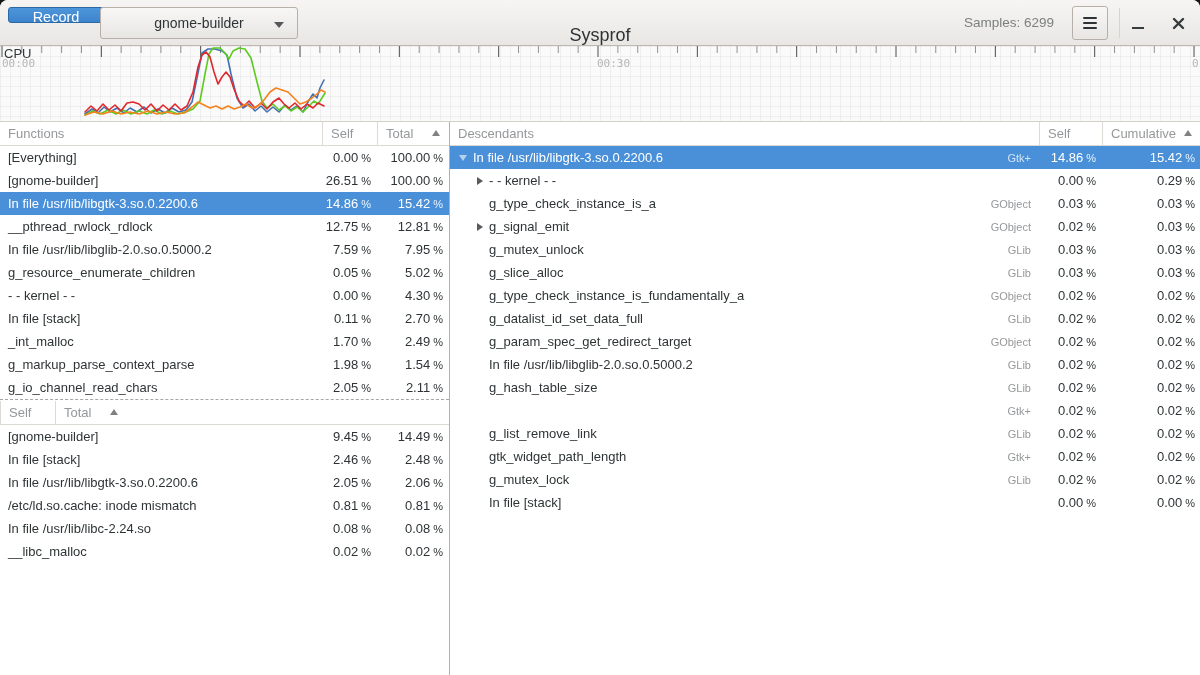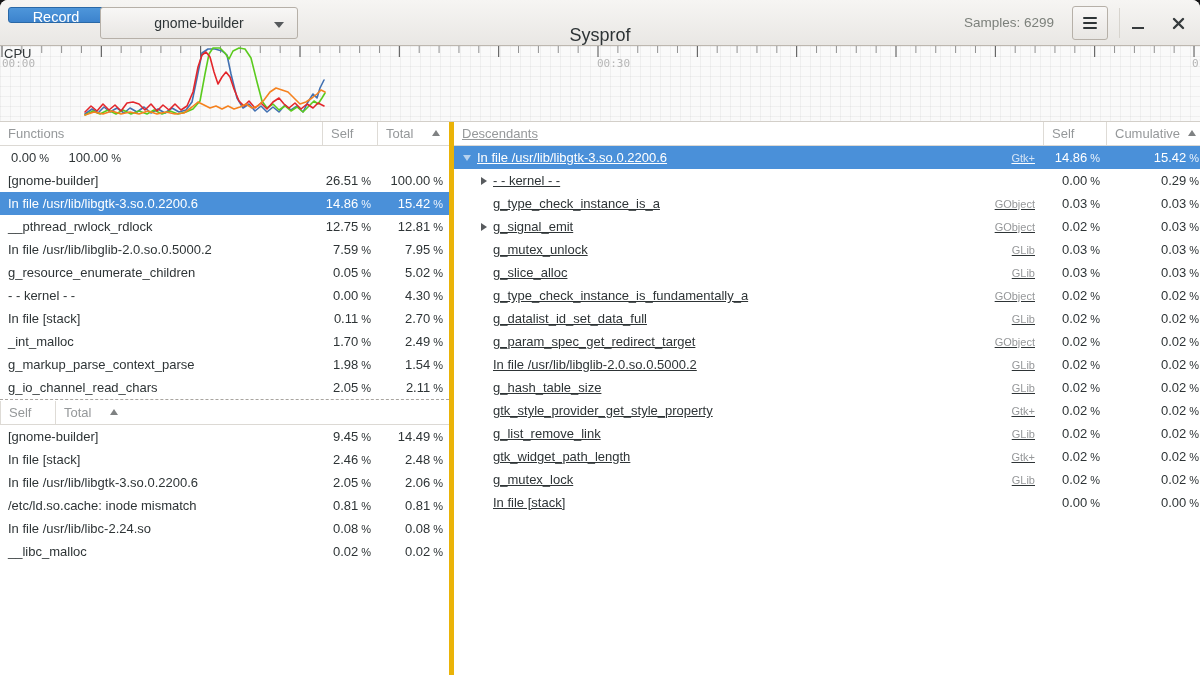--- a/index.html
+++ b/index.html
@@ -30,32 +30,32 @@
     background-size:10px 10px; overflow:hidden; }
   .graph svg { position:absolute; left:0; top:0; }
   .cpu-label { position:absolute; left:4px; top:0px; font-size:13px; color:#33383a; }
   .time { position:absolute; top:11px; font-size:11px; font-family:"DejaVu Sans Mono", monospace; color:#b5b5b5; letter-spacing:0px; }
   .time.t0 { left:2px; }
   .time.t30 { left:597px; }
   .time.t60 { left:1192px; }
 
   
   .main { display:flex; height:553px; background:#ffffff; }
-  .left-panel { width:537px; border-right:5px solid #eab308; }
+  .left-panel { width:537px; border-right:1px solid #eab308; }
   .right-panel { width:751px; }
 
   .tree-header { display:flex; height:24px; background:#ffffff; border-bottom:1px solid #dcd9d4; color:#95989a; font-size:13px; }
   .hcell { display:flex; align-items:center; padding-left:8px; position:relative; }
   .hcell.sep { border-left:1px solid #dedbd6; }
   .sort-arrow { position:absolute; right:9px; top:8px; width:0; height:0; border-left:4.5px solid transparent; border-right:4.5px solid transparent; border-bottom:6px solid #7f8283; }
 
   .fn-name  { width:322px; }
   .fn-self  { width:55px;  }
   .fn-total { width:72px;  }
-  .ds-name  { width:589px;text-decoration:underline; }
+  .ds-name  { width:589px; }
   .ds-self  { width:63px;  }
   .ds-total { width:99px;  }
 
   .row { display:flex; height:23px; align-items:center; font-size:13px; color:#2e3436; background:#ffffff; }
   .row.selected { background:#4a90d9; color:#ffffff; }
   .cell { overflow:hidden; white-space:nowrap; height:100%; display:flex; align-items:center; }
   .cell.name { padding-left:8px; }
   .cell.num { justify-content:flex-end; padding-right:6px; }
   .pct-sign { font-size:11px; margin-left:3px; }
   .row.selected .pct-sign { color:#eaf2fb; }
@@ -191,20 +191,21 @@
         <div class="hcell fn-self sep">
             <span>Self</span>
           </div>
         <div class="hcell fn-total sep">
             <span>Total</span>
             <span class="sort-arrow"></span>
           </div>
       </div>
       <div id="functions-rows">
           <div class="row">
+            <div class="cell name fn-name">[Everything]</div>
             <div class="cell num fn-self">
               <span>0.00</span>
               <span class="pct-sign">%</span>
             </div>
             <div class="cell num fn-total">
               <span>100.00</span>
               <span class="pct-sign">%</span>
             </div>
           </div>
           <div class="row">
@@ -574,21 +575,20 @@
               <span class="pct-sign">%</span>
             </div>
             <div class="cell num ds-total">
               <span>0.02</span>
               <span class="pct-sign">%</span>
             </div>
           </div>
           <div class="row">
             <div class="cell dcell-name ds-name indent1">
               <span class="noexp-pad"></span>
-              <span class="fn">gtk_style_provider_get_style_property</span>
               <span class="libtag">Gtk+</span>
             </div>
             <div class="cell num ds-self">
               <span>0.02</span>
               <span class="pct-sign">%</span>
             </div>
             <div class="cell num ds-total">
               <span>0.02</span>
               <span class="pct-sign">%</span>
             </div>

